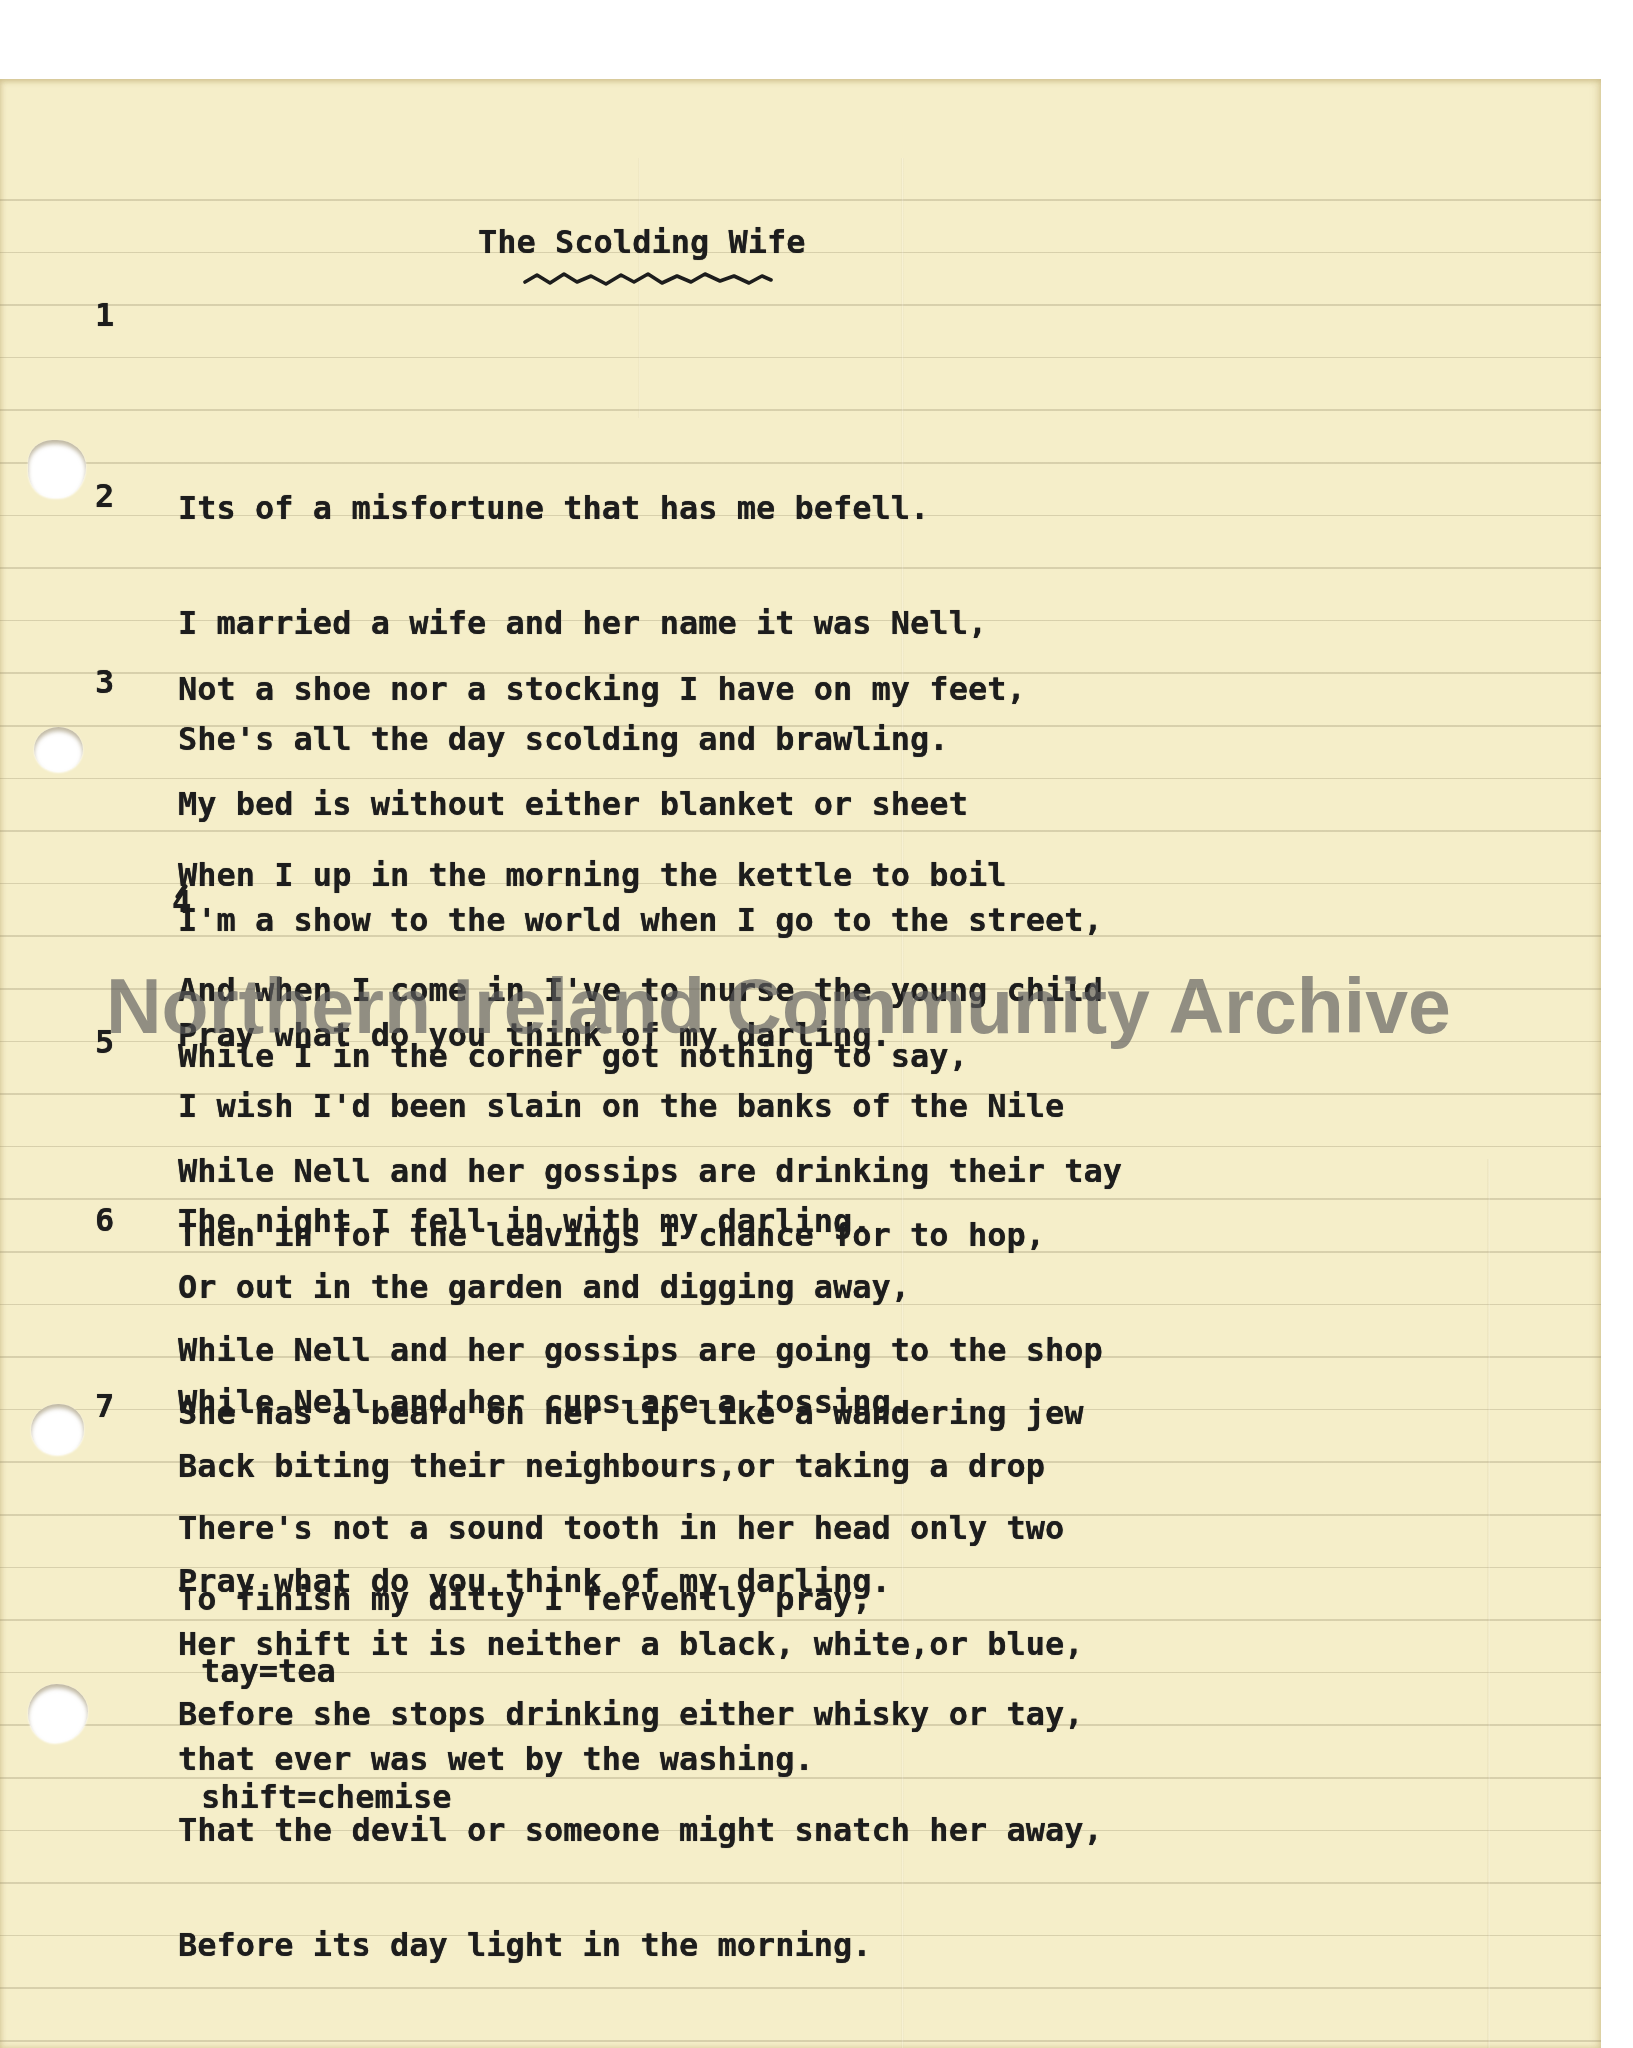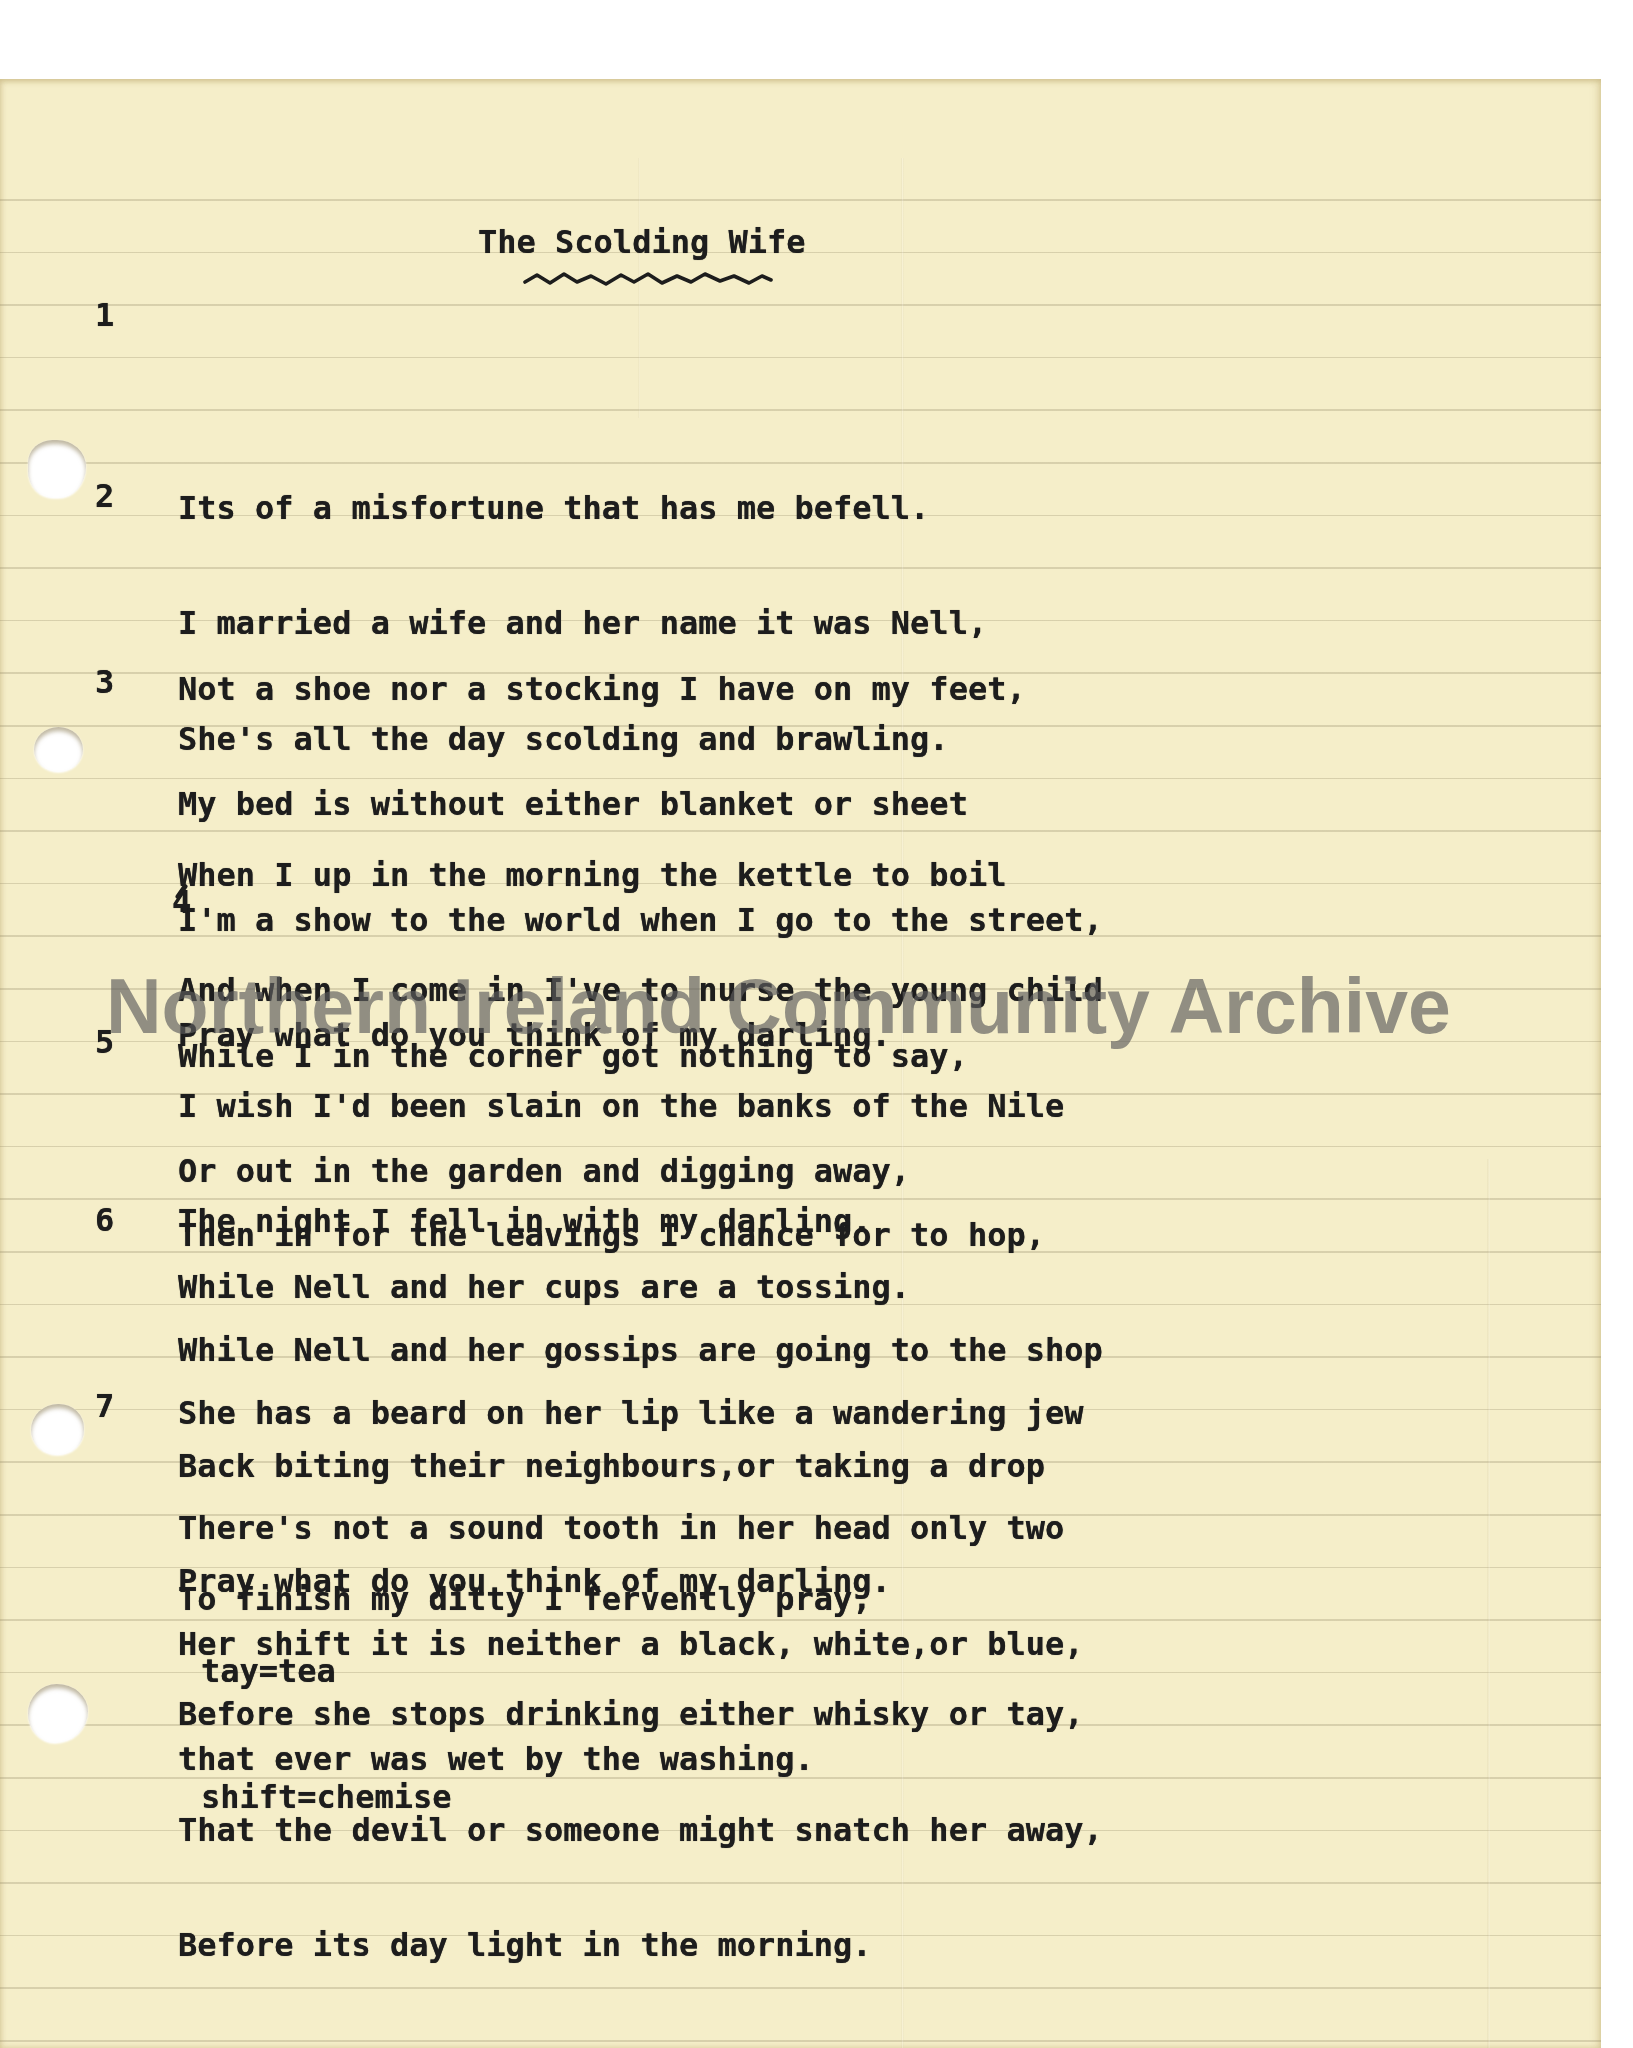--- a/index.html
+++ b/index.html
@@ -131,20 +131,21 @@
       <div>And when I come in I've to nurse the young child</div>
       <div>I wish I'd been slain on the banks of the Nile</div>
       <div>The night I fell in with my darling.</div>
     </div>
   </div>
 
   <div class="typed verse v4">
     <span class="vnum overstruck">4</span>
     <div class="vlines">
       <div>While I in the corner got nothing to say,</div>
+      <div>While Nell and her gossips are drinking their tay</div>
       <div>Or out in the garden and digging away,</div>
       <div>While Nell and her cups are a tossing.</div>
     </div>
   </div>
 
   <div class="typed verse v5">
     <span class="vnum">5</span>
     <div class="vlines">
       <div>Then in for the leavings I chance for to hop,</div>
       <div>While Nell and her gossips are going to the shop</div>

